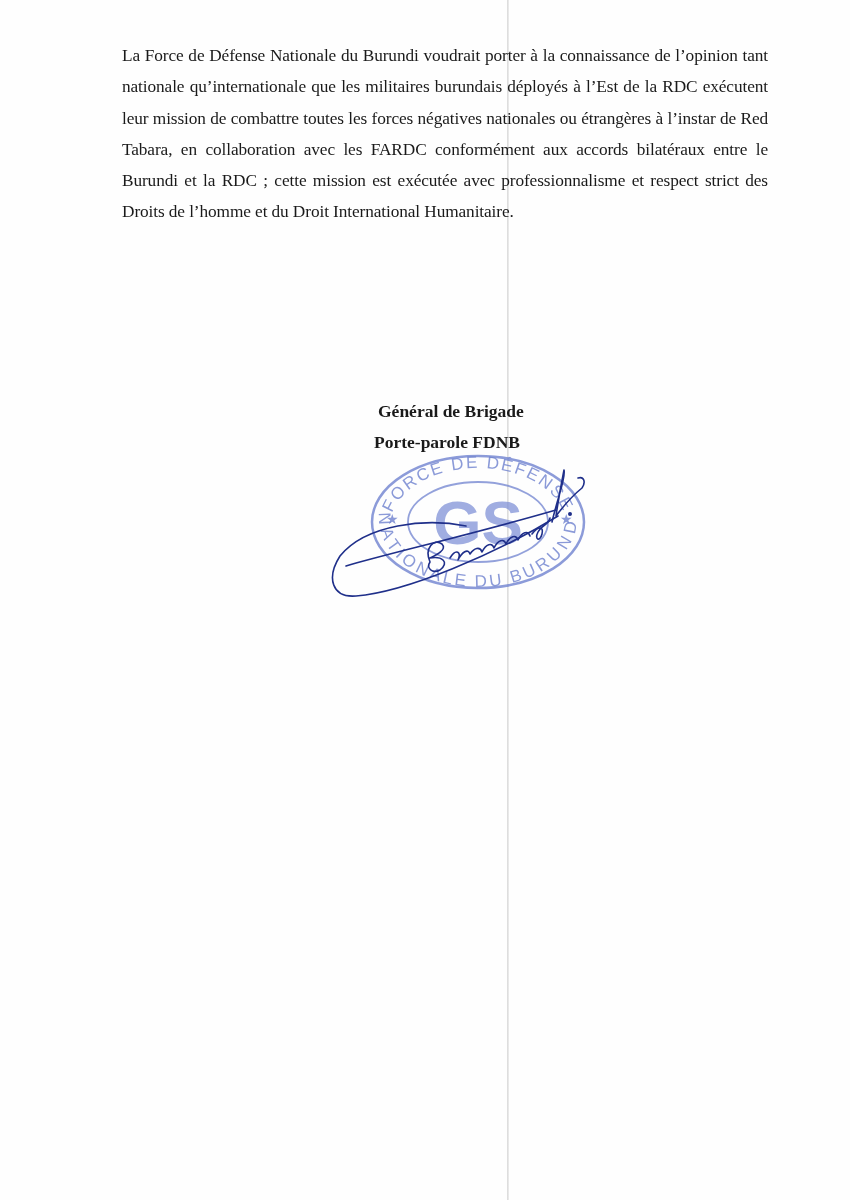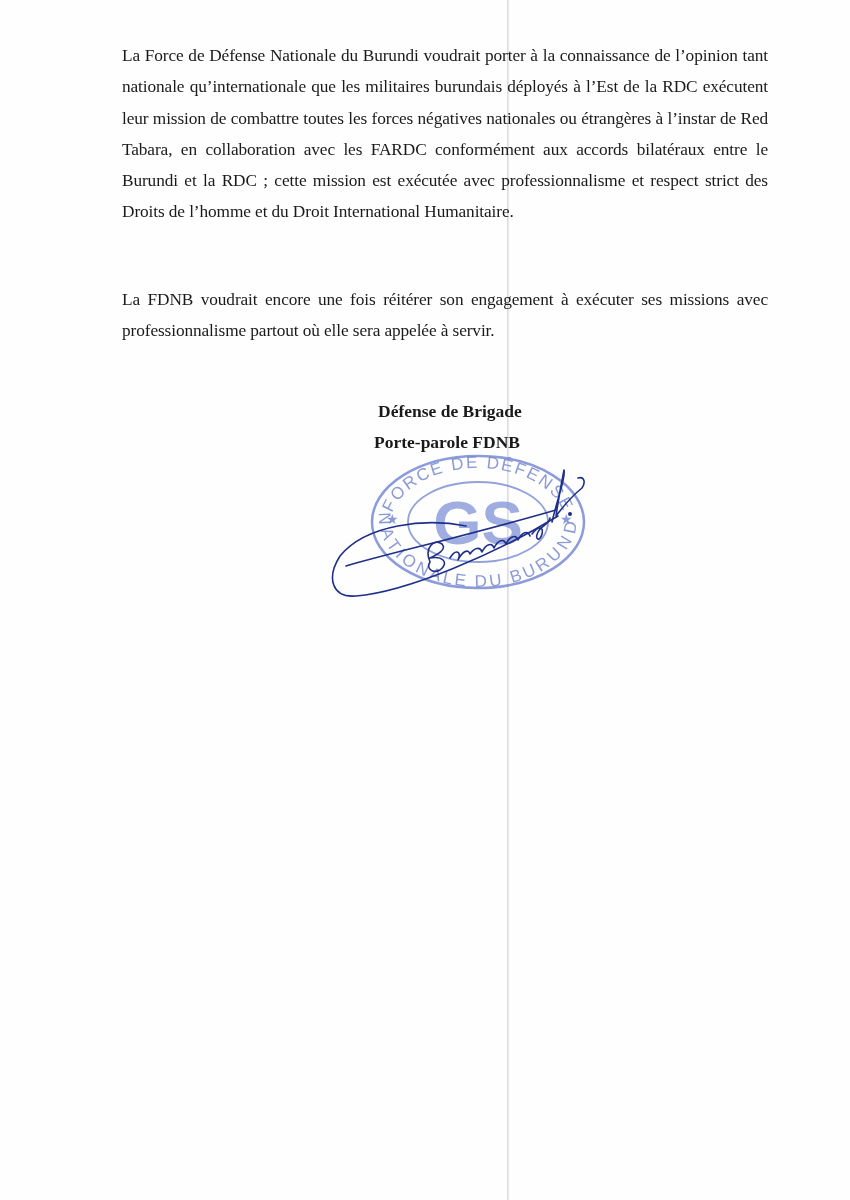--- a/index.html
+++ b/index.html
@@ -87,44 +87,41 @@
 
 <div class="page">
 
   <div class="fold-line"></div>
   <div class="right-edge"></div>
 
   <div class="body-text para1">
     <p>La Force de Défense Nationale du Burundi voudrait porter à la connaissance de l’opinion tant nationale qu’internationale que les militaires burundais déployés à l’Est de la RDC exécutent leur mission de combattre toutes les forces négatives nationales ou étrangères à l’instar de Red Tabara, en collaboration avec les FARDC conformément aux accords bilatéraux entre le Burundi et la RDC ; cette mission est exécutée avec professionnalisme et respect strict des Droits de l’homme et du Droit International Humanitaire.</p>
   </div>
 
-  <div class="body-text para2">
-    <p>La FDNB voudrait encore une fois réitérer son engagement à exécuter ses missions avec professionnalisme partout où elle sera appelée à servir.</p>
-  </div>
 
   <svg class="stamp" viewBox="0 0 220 140" xmlns="http://www.w3.org/2000/svg">
     <defs>
       <path id="stampTopArc" d="M 22 74 A 88 58 0 0 1 198 74"></path>
       <path id="stampBottomArc" d="M 24 66 A 86 56 0 0 0 196 66"></path>
     </defs>
     <ellipse cx="110" cy="70" rx="106" ry="66" fill="none" stroke="#6f82cf" stroke-width="2.5" opacity="0.8"></ellipse>
     <ellipse cx="110" cy="70" rx="70" ry="40" fill="none" stroke="#6f82cf" stroke-width="1.8" opacity="0.75"></ellipse>
     <text font-family="Liberation Sans, sans-serif" font-size="17" fill="#6f82cf" opacity="0.8" letter-spacing="2">
       <textPath href="#stampTopArc" startOffset="50%" text-anchor="middle">FORCE DE DÉFENSE</textPath>
     </text>
     <text font-family="Liberation Sans, sans-serif" font-size="17" fill="#6f82cf" opacity="0.8" letter-spacing="1.5" dy="13">
       <textPath href="#stampBottomArc" startOffset="50%" text-anchor="middle">NATIONALE DU BURUNDI</textPath>
     </text>
     <text x="110" y="92" text-anchor="middle" font-family="Liberation Sans, sans-serif" font-weight="bold" font-size="62" fill="#7d8fd6" opacity="0.72">GS</text>
     <text x="18" y="72" font-size="14" fill="#6f82cf" opacity="0.8">★</text>
     <text x="192" y="72" font-size="14" fill="#6f82cf" opacity="0.8">★</text>
   </svg>
 
   <div class="sig-block">
-    <div class="sig-title">Défense de Brigade</div>
+    <div class="sig-title">Général de Brigade</div>
     <div class="sig-role">Porte-parole FDNB</div>
   </div>
 
   <svg class="signature" viewBox="0 0 264 150" xmlns="http://www.w3.org/2000/svg">
     <g fill="none" stroke="#1f2f8a" stroke-width="1.6" stroke-linecap="round" stroke-linejoin="round">
 
       <path d="M 140 70 C 100 62, 40 68, 14 100 C 0 122, 6 142, 30 140 C 80 136, 170 98, 232 60"></path>
       <path d="M 20 110 C 60 98, 140 80, 230 54"></path>
 
       <path d="M 104 106 C 98 92, 108 82, 116 88 C 122 94, 108 100, 104 102 C 116 100, 124 106, 114 114 C 106 118, 100 112, 104 106"></path>

